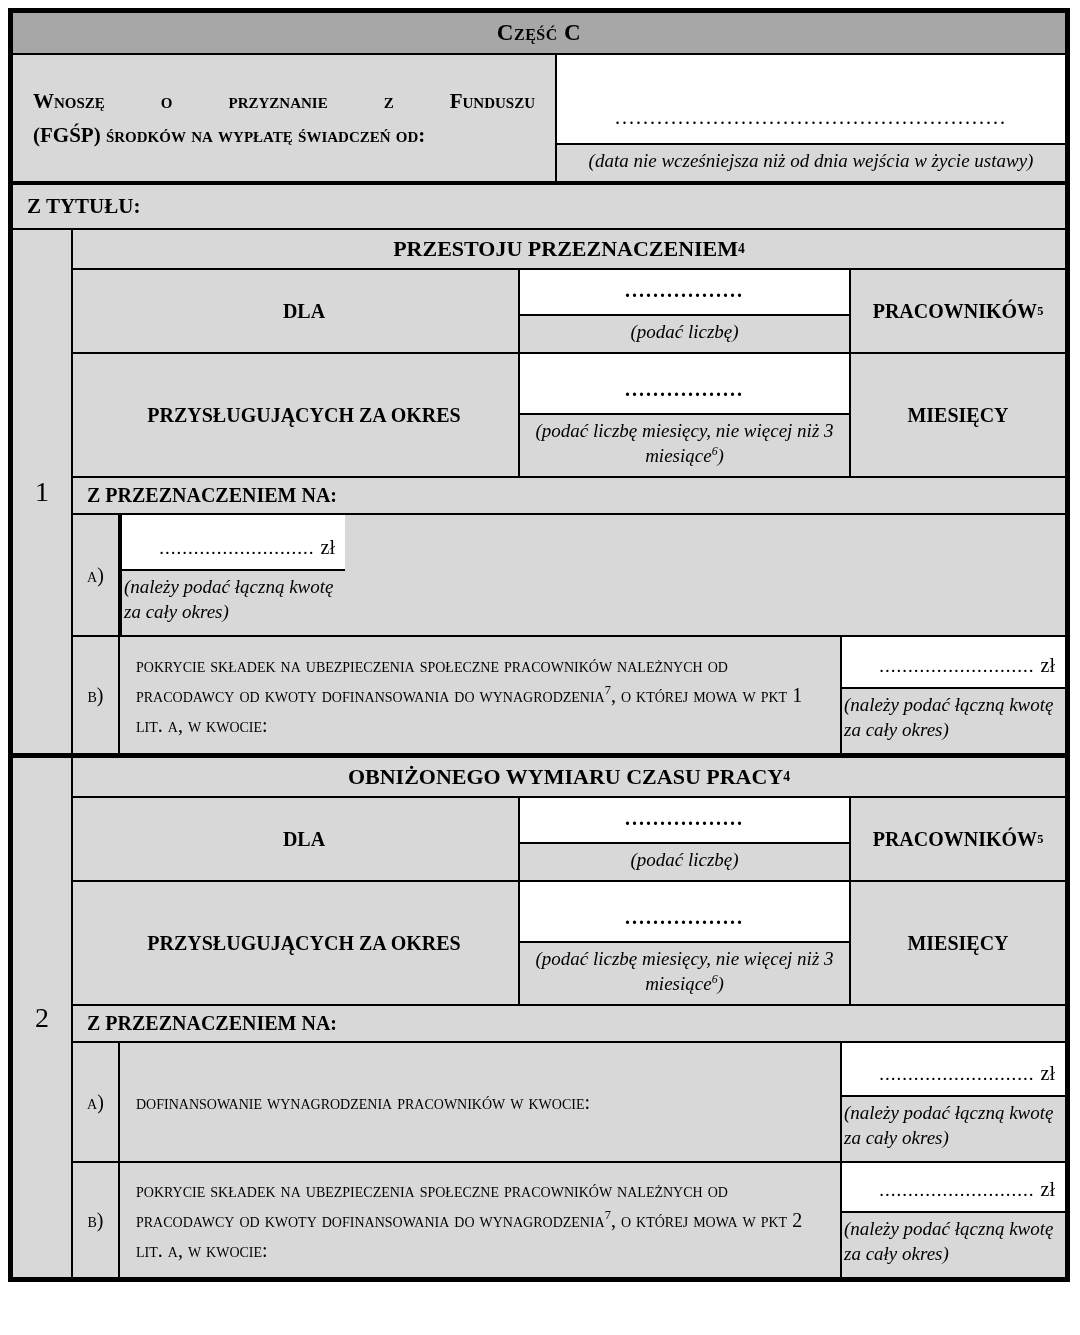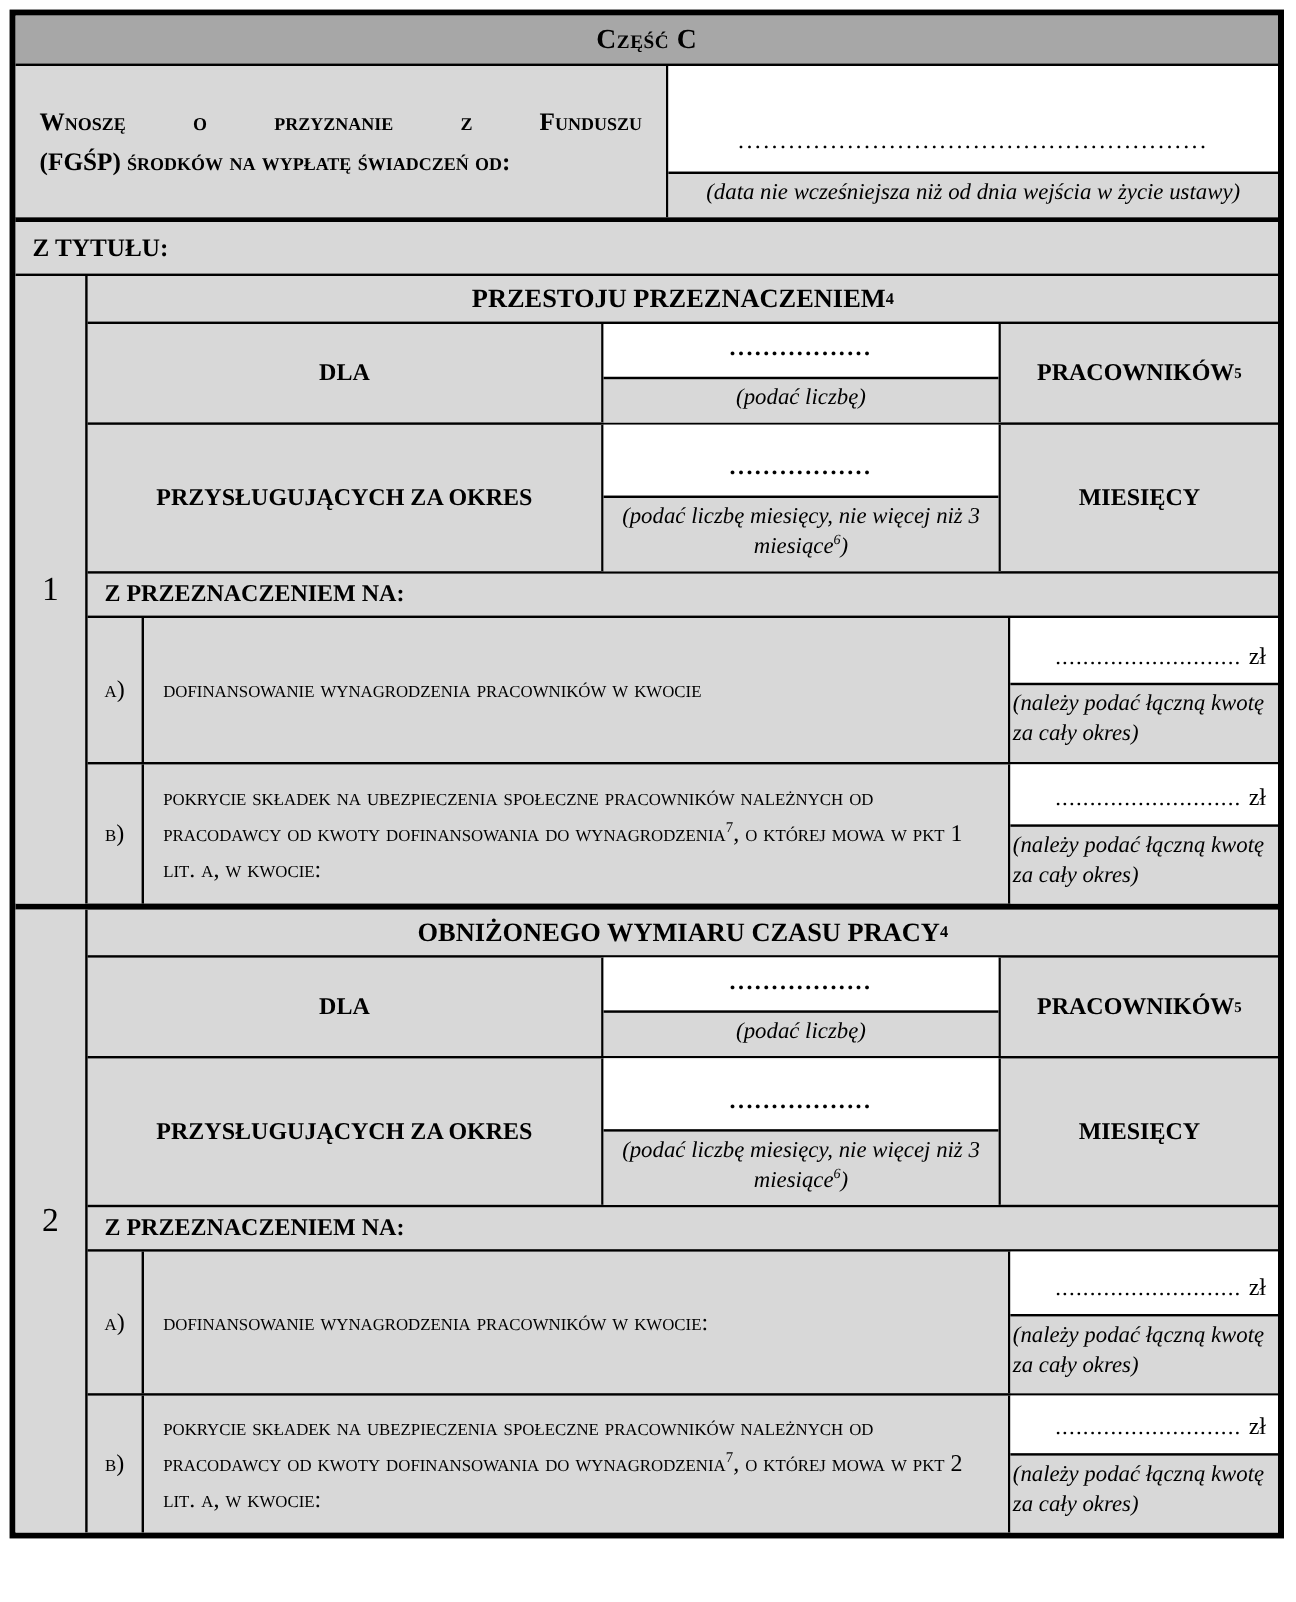--- a/index.html
+++ b/index.html
@@ -60,21 +60,21 @@
   .sec-title {
     height:40px; border-bottom:2px solid #000;
     display:flex; align-items:center; justify-content:center;
     font-weight:bold; font-size:22px;
   }
   .grid-row { display:flex; border-bottom:2px solid #000; }
   .gr-dla   { height:84px; }
   .gr-okres { height:124px; }
   .c-label {
     width:428px; display:flex; align-items:center; justify-content:center;
-    font-weight:bold; font-size:20px; text-align:center; padding:0 10px;
+    font-weight:bold; font-size:20px; text-align:center; padding:0 10px;margin-left:17px;
   }
   .c-field {
     width:333px; border-left:2px solid #000; border-right:2px solid #000;
     display:flex; flex-direction:column; background:#d8d8d8;
   }
   .c-field .field-white { padding-bottom:12px; }
   .c-unit {
     flex:1; display:flex; align-items:center; justify-content:center;
     font-weight:bold; font-size:20px;
   }
@@ -172,21 +172,20 @@
             <span>(podać liczbę miesięcy, nie więcej niż 3 miesiące</span><sup>6</sup><span>)</span>
           </div>
         </div>
         <div class="c-unit">MIESIĘCY</div>
       </div>
 
       <div class="purpose">Z PRZEZNACZENIEM NA:</div>
 
       <div class="ab-row ar-a1">
         <div class="letter-col sc">a)</div>
-        <div class="ab-text sc">dofinansowanie wynagrodzenia pracowników w kwocie</div>
         <div class="amount-col">
           <div class="amt-white">
             <span class="dots">...........................</span>
               <span class="amt-cur">zł</span>
           </div>
           <div class="amt-hint">(należy podać łączną kwotę za cały okres)</div>
         </div>
       </div>
 
       <div class="ab-row ar-b1 last">

